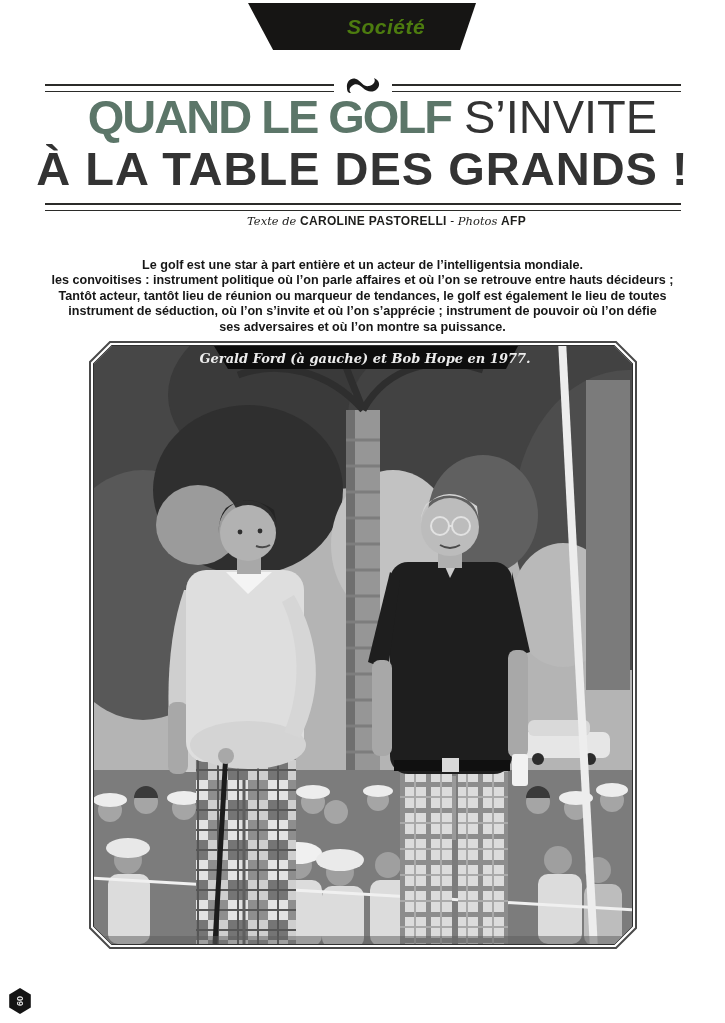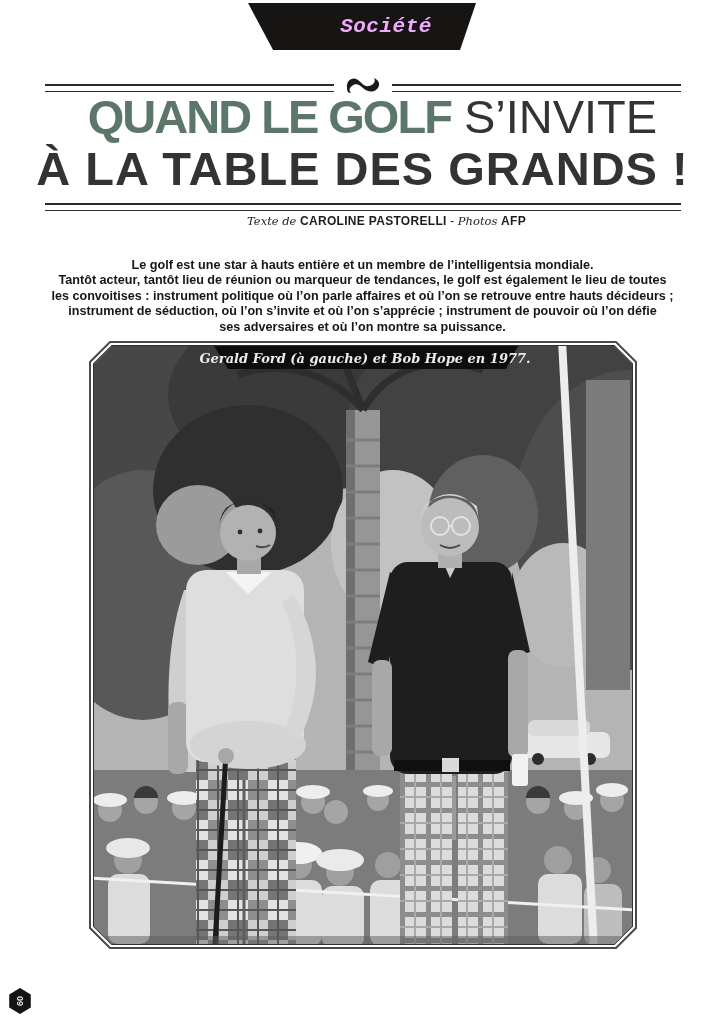--- a/index.html
+++ b/index.html
@@ -8,22 +8,22 @@
     font-family:"Liberation Sans",sans-serif;color:#1d1d1b;overflow:hidden;
   }
   
   .banner{
     position:absolute;left:248px;top:3px;width:228px;height:47px;
     background:#161514;
     clip-path:polygon(0 0,100% 0,93% 100%,11% 100%);
     display:flex;align-items:center;justify-content:center;
   }
   .banner span{
-    font-family:Liberation Mono, monospace;
-    font-style:italic;font-weight:700;color:#f0abfc;font-size:21px;letter-spacing:.5px;margin-left:48px;
+    font-family:Liberation Sans, sans-serif;
+    font-style:italic;font-weight:700;color:#4d7c0f;font-size:21px;letter-spacing:.5px;margin-left:48px;
   }
   
   .double-rule{
     position:absolute;left:45px;width:636px;height:5px;
     border-top:2px solid #2b2b29;border-bottom:1px solid #2b2b29;
   }
   .rule-top{top:84px;}
   .rule-bottom{top:203px;}
   .ornament{
     position:absolute;left:50%;top:-14px;transform:translateX(-50%);
@@ -84,23 +84,23 @@
   </div>
   <div class="title-l2">À LA TABLE DES GRANDS !</div>
 
   <div class="double-rule rule-bottom"></div>
 
   <div class="byline">
     <span class="serif-it">Texte de </span><span class="bold-name">CAROLINE PASTORELLI</span><span class="serif-it"> - </span><span class="serif-it">Photos </span><span class="bold-name">AFP</span>
   </div>
 
   <div class="intro">
-    <div>Le golf est une star à hauts entière et un membre de l’intelligentsia mondiale.</div>
+    <div>Le golf est une star à part entière et un acteur de l’intelligentsia mondiale.</div>
+    <div>les convoitises : instrument politique où l’on parle affaires et où l’on se retrouve entre hauts décideurs ;</div>
     <div>Tantôt acteur, tantôt lieu de réunion ou marqueur de tendances, le golf est également le lieu de toutes</div>
-    <div>les convoitises : instrument politique où l’on parle affaires et où l’on se retrouve entre hauts décideurs ;</div>
     <div>instrument de séduction, où l’on s’invite et où l’on s’apprécie ; instrument de pouvoir où l’on défie</div>
     <div>ses adversaires et où l’on montre sa puissance.</div>
   </div>
 
   <div class="photo-wrap">
     <svg width="550" height="610" viewBox="0 0 550 610">
       <defs>
         <clipPath id="octo">
           <path d="M24 6 H526 L544 24 V586 L526 604 H24 L6 586 V24 Z"></path>
         </clipPath>

